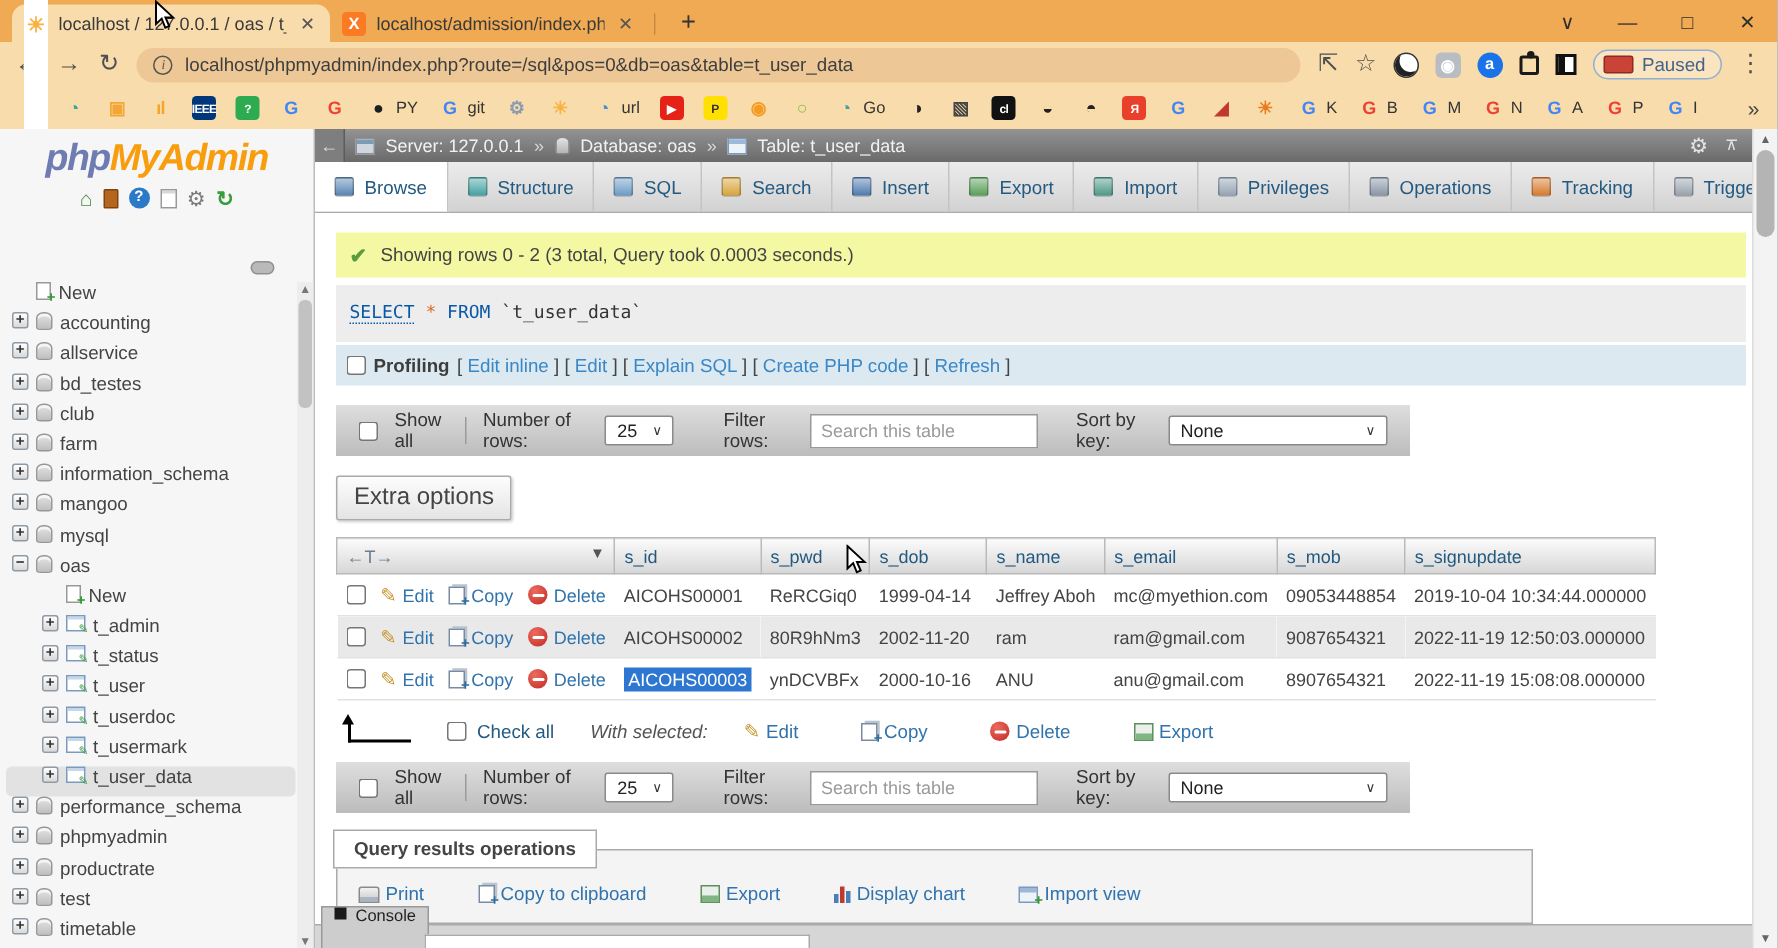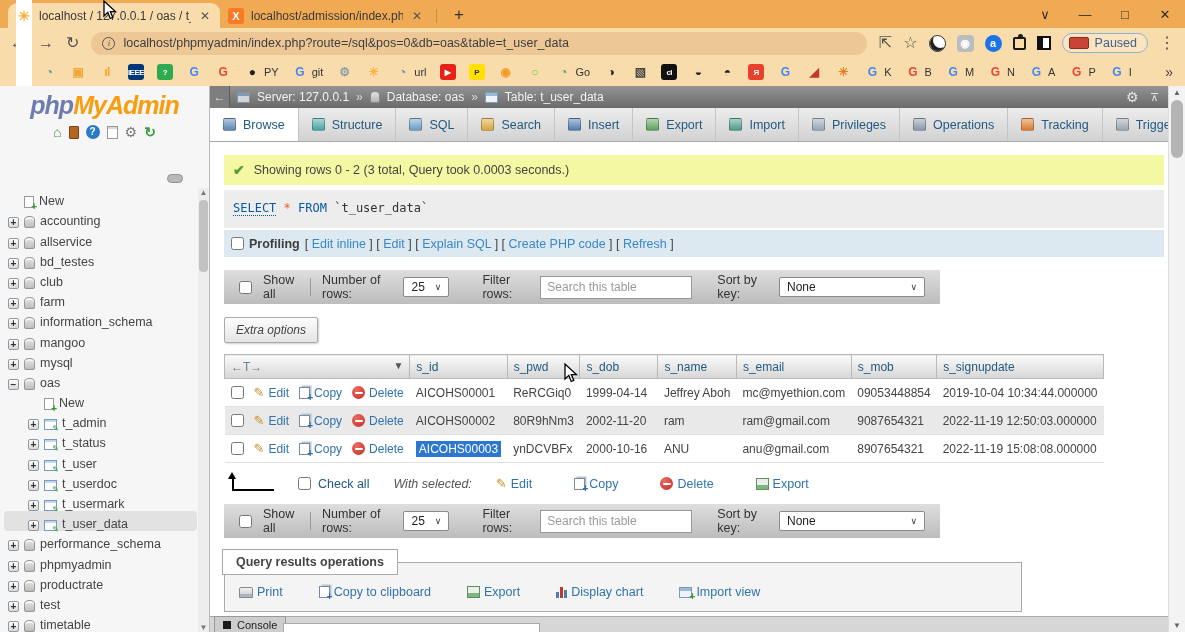--- a/index.html
+++ b/index.html
@@ -64,21 +64,21 @@
     font-weight:bold; display:inline-flex; align-items:center; justify-content:center; }
   .si.door { width:10px; height:13px; background:#b5651d; border:1px solid #7d4412; border-radius:1px; }
   .si.doc { width:11px; height:13px; background:#fff; border:1px solid #999; box-shadow:inset 0 2px 0 #d8d8d8; }
   .side-btns { display:flex; gap:7px; padding:9px 0 0 10px; }
   .sbtn { background:#fff; border:1px solid #bbb; border-radius:3px; padding:4px 11px; font-size:12.5px;
     color:#444; box-shadow:0 1px 2px rgba(0,0,0,.15); }
   .collapse-pill { position:absolute; right:26px; top:88px; width:16px; height:9px; background:#b9b9b9;
     border-radius:5px; border:1px solid #909090; }
 
   .tree { position:absolute; top:102px; left:4px; right:12px; bottom:0; font-size:12.5px; color:#444; }
-  .tree-row { display:flex; align-items:flex-end; gap:5px; height:20.2px; padding-left:4px; position:relative; }
+  .tree-row { display:flex; align-items:flex-start; gap:5px; height:20.2px; padding-left:4px; position:relative; }
   .tree-children .tree-row { padding-left:24px; }
   .tree-row.selected { background:#e2e2e2; border-radius:4px; }
   .expander { width:11px; height:11px; flex:0 0 auto; border:1px solid #8f9aa5; border-radius:2px;
     background:linear-gradient(#fefefe,#d9d9d9); color:#333; font-size:10px; line-height:9px;
     text-align:center; font-weight:bold; }
   .expander-spacer { width:11px; height:11px; flex:0 0 auto; }
   .ticon { flex:0 0 auto; display:inline-block; }
   .t-db { width:11px; height:12px; background:linear-gradient(#e3e3e3,#bfbfbf); border:1px solid #979797;
     border-radius:5px 5px 3px 3px / 4px 4px 2px 2px; box-shadow:inset 0 2px 0 #f5f5f5; }
   .t-table { width:13px; height:11px; background:#fff; border:1px solid #7a9ac0; position:relative;
@@ -136,22 +136,22 @@
     border-radius:0; display:flex; align-items:center; gap:11px; padding:0 15px; color:#333; }
   .vdiv { width:1px; height:18px; background:#9a9a9a; }
   .fakeselect { background:#fff; border:1px solid #8a8a8a; border-radius:2px; padding:2px 7px;
     display:inline-flex; align-items:center; gap:10px; font-size:12px; color:#222; }
   .fakeselect .chev { font-size:9px; color:#333; }
   .searchin { width:152px; height:23px; border:1px solid #999; padding:0 6px; font-size:12px;
     font-family:"Liberation Sans",sans-serif; color:#333; background:#fff; }
   .searchin::placeholder { color:#9a9a9a; }
 
   .extra { display:inline-block; margin-top:13px; border:1px solid #aaa; border-radius:2px;
-    background:linear-gradient(#fdfdfd,#e4e4e4); padding:5px 11px; font-size:12px; color:#444;
-    box-shadow:1px 1px 2px rgba(0,0,0,.2);font-style:italic; }
+    background:linear-gradient(#fdfdfd,#e4e4e4); padding:5px 11px; font-size:16px; color:#444;
+    box-shadow:1px 1px 2px rgba(0,0,0,.2); }
 
   table.data { border-collapse:collapse; margin-top:11px; font-size:12px; color:#444; table-layout:fixed; }
   table.data th { background:linear-gradient(#fbfbfb,#d6d6d6); border:1px solid #b9b9b9; color:#235a81;
     font-weight:normal; text-align:left; padding:4px 6px; height:24px; }
   table.data th.actions { color:#6b7f92; }
   table.data td { padding:5px 6px; height:28px; border-bottom:1px solid #e2e2e2; white-space:nowrap; overflow:hidden; }
   table.data tr.alt td { background:#e9e9e9; }
   .sorter { float:right; color:#555; font-size:10px; }
   .rowacts { display:flex; align-items:center; gap:10px; }
   .rowacts a, .blk a, .qitem { color:#3073ad; text-decoration:none; display:inline-flex; align-items:center; gap:4px; }
@@ -175,22 +175,22 @@
   .checkall { color:#235a81; display:inline-flex; gap:7px; align-items:center; }
   .wsel { font-style:italic; color:#555; }
 
   .qops { width:798px; margin-top:24px; border:1px solid #aaa; background:#f4f4f4; position:relative;
     padding:22px 0 12px 14px; }
   .qlegend { position:absolute; top:-14px; left:-3px; background:#fff; border:1px solid #aaa;
     padding:5px 13px; font-weight:bold; color:#444; font-size:12.5px; }
   .qrow { display:flex; gap:36px; align-items:center; }
 
   .consolebar { position:absolute; left:0; right:0; bottom:0; height:16px; background:#d6d6d6; border-top:1px solid #ababab; }
-  .console-tab { position:absolute; left:4px; bottom:0; height:16px; background:#cdcdcd; border:1px solid #999;
-    border-bottom:none; display:flex; align-items:center; gap:6px; padding:0 8px; font-size:11px; color:#222; }
+  .console-tab { position:absolute; left:4px; bottom:0; height:28px; background:#cdcdcd; border:1px solid #999;
+    border-bottom:none; display:flex; gap:6px; padding:0 8px; font-size:11px; color:#222; }
   .console-tab .sq { width:8px; height:8px; background:#1a1a1a; display:inline-block; }
   .console-popup { position:absolute; left:73px; bottom:0; width:257px; height:9px; background:#fff; border:1px solid #aaa; border-bottom:none; }
 
   .pagescroll { width:17px; flex:0 0 auto; background:#f3f3f3; border-left:1px solid #dcdcdc; position:relative; }
   .pagescroll .ar { position:absolute; left:0; width:16px; text-align:center; font-size:8px; color:#666; }
   .pagescroll .th { position:absolute; left:2px; width:12px; top:14px; height:58px; background:#b4b4b4; border-radius:6px; }
 
   .cursor { position:absolute; z-index:50; pointer-events:none; }
 </style>
 </head>

